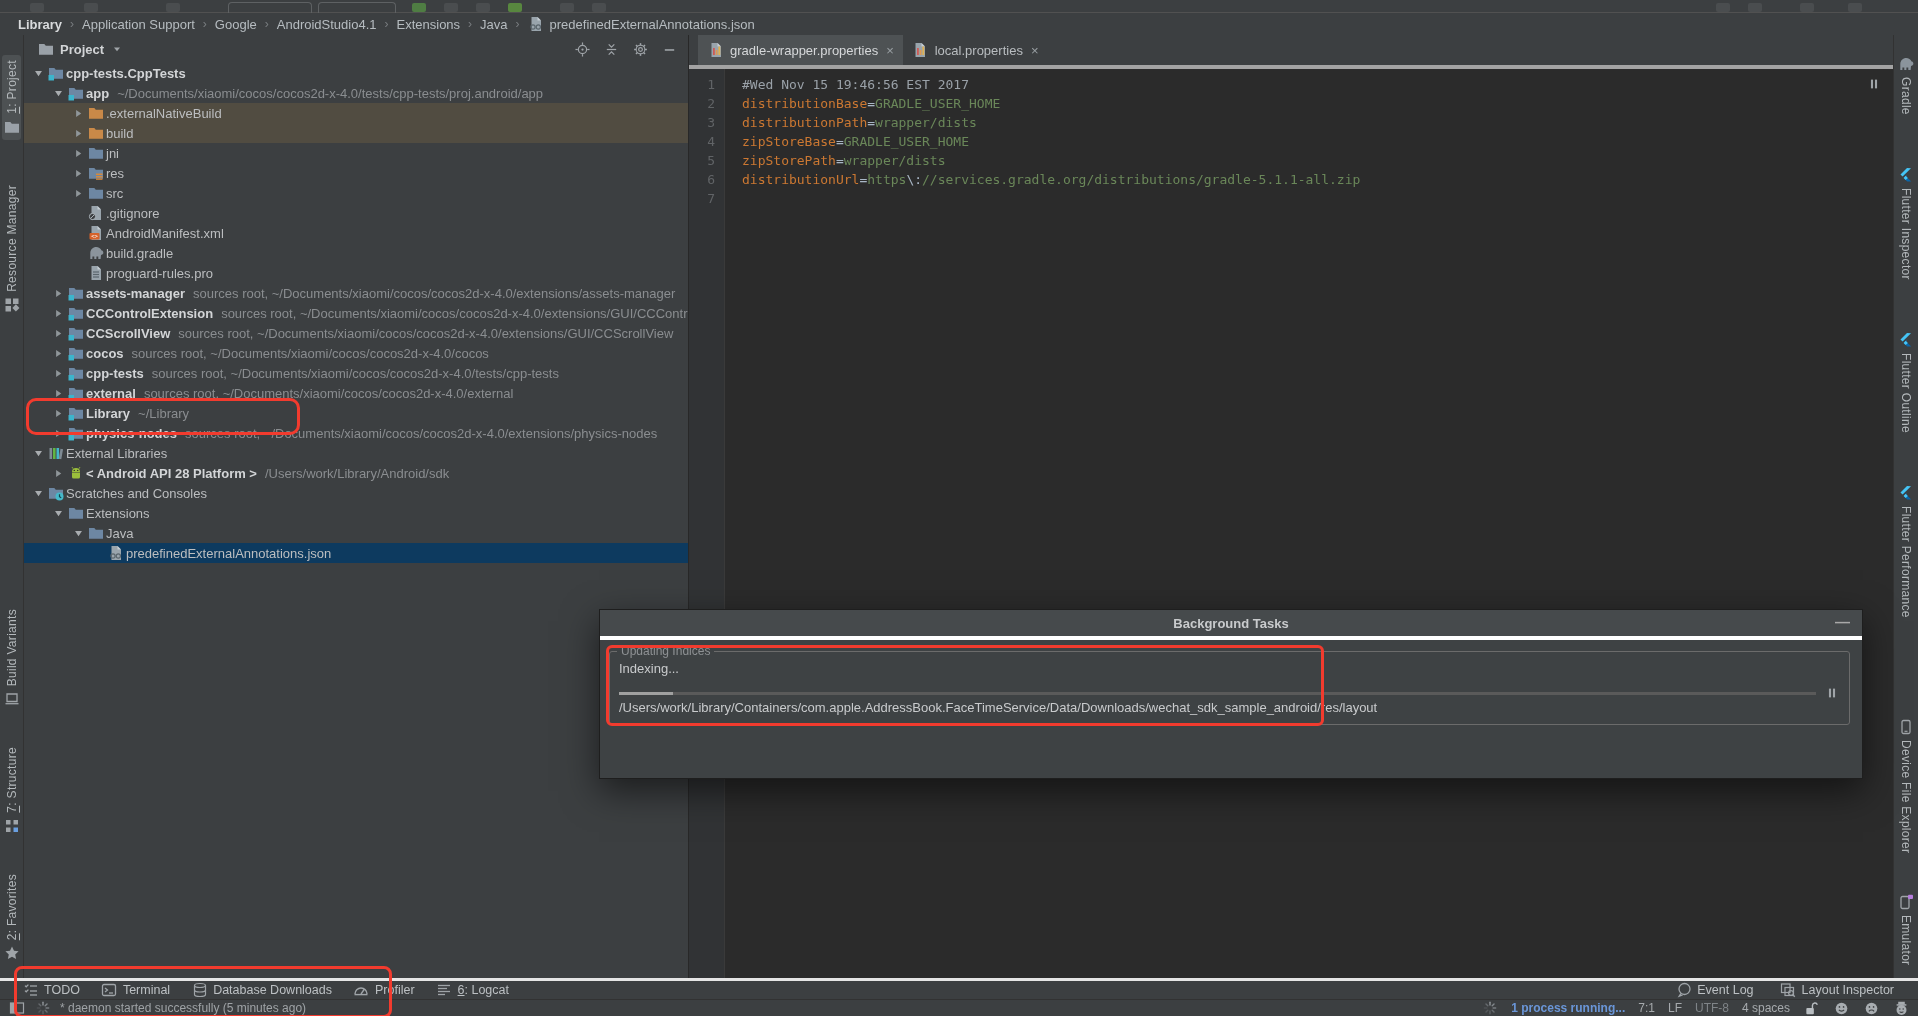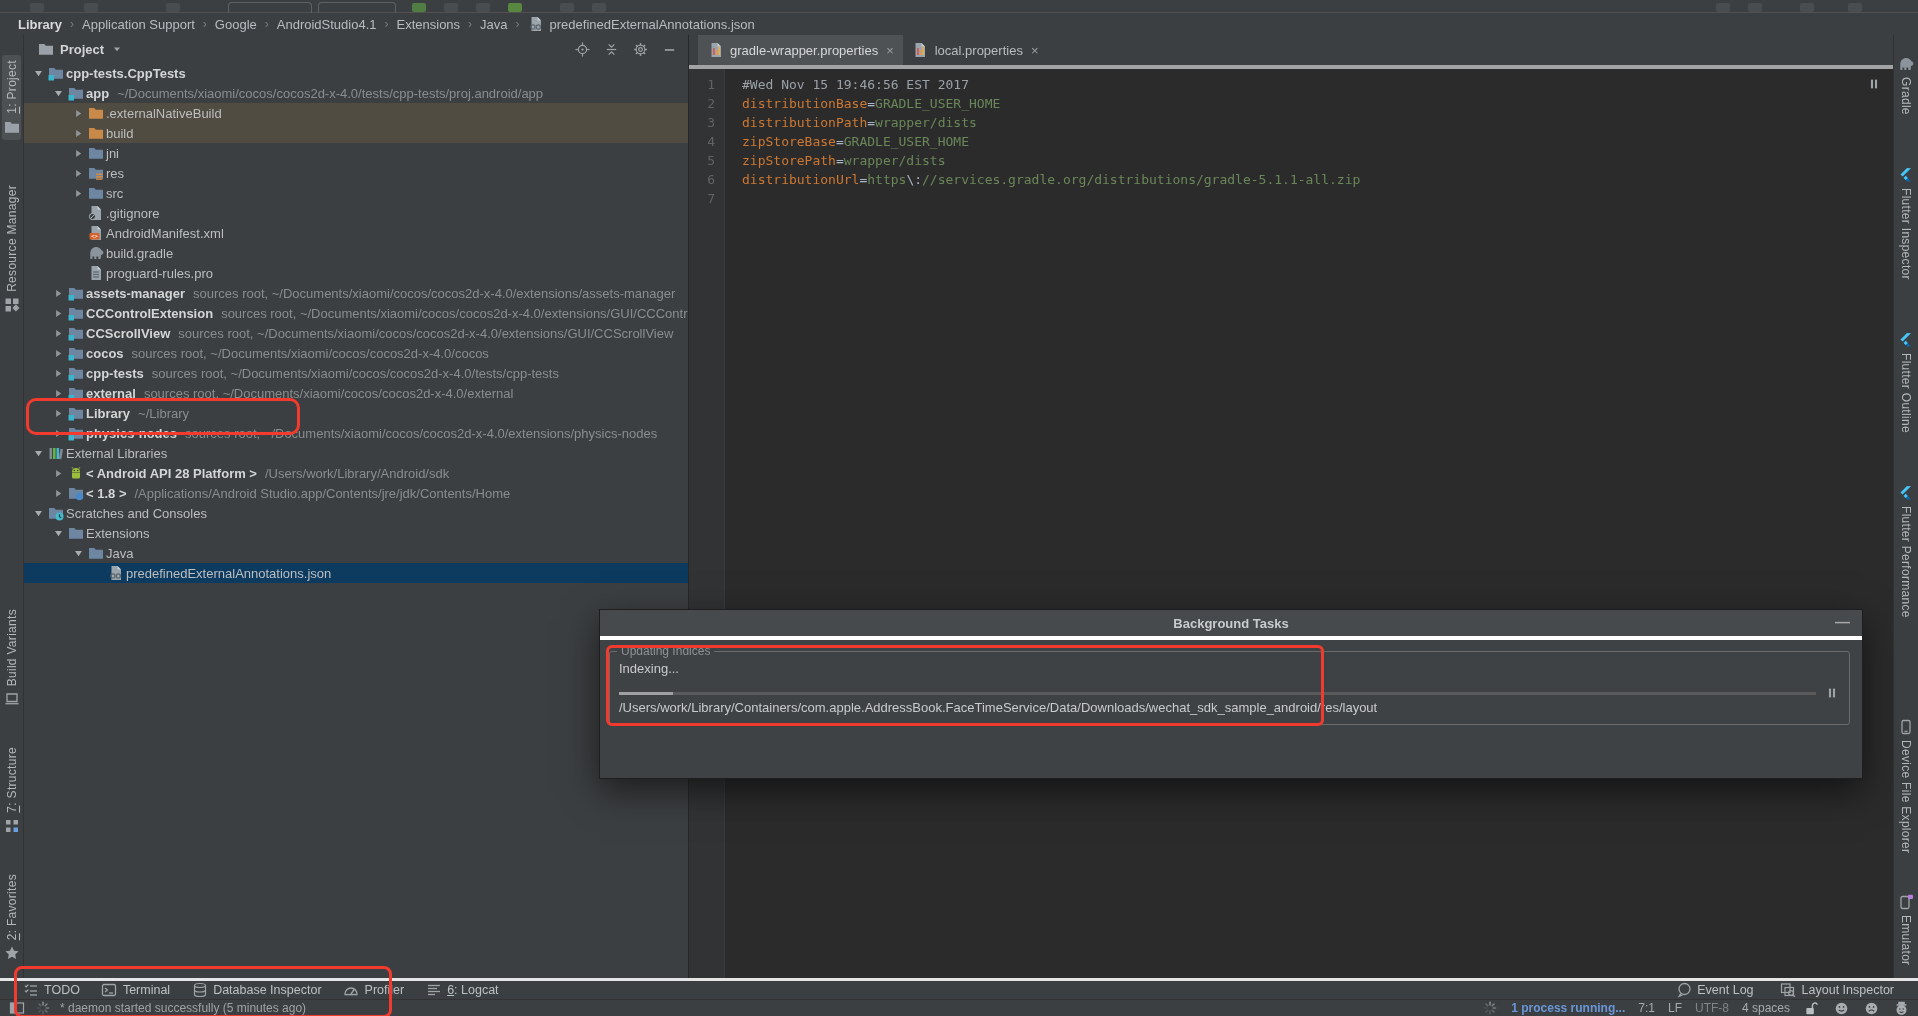--- a/index.html
+++ b/index.html
@@ -562,35 +562,20 @@
                 <path d="M4 7a4 4 0 0 1 8 0z" fill="#9bbf3b"></path>
                 <line x1="5" y1="3.6" x2="4.1" y2="2.2" stroke="#9bbf3b" stroke-width="1"></line>
                 <line x1="11" y1="3.6" x2="11.9" y2="2.2" stroke="#9bbf3b" stroke-width="1"></line>
                 <circle cx="6.3" cy="5.4" r=".7" fill="#2b2b2b"></circle>
                 <circle cx="9.7" cy="5.4" r=".7" fill="#2b2b2b"></circle>
               </svg>
             </span>
             <span class="t-label bold">&lt; Android API 28 Platform &gt;</span>
             <span class="t-ann">/Users/work/Library/Android/sdk</span>
           </div>
-          <div class="tree-row" style="padding-left: 26px;">
-            <span class="expander">
-              <svg width="11" height="11" viewBox="0 0 16 16">
-                <path d="M4.5 3v10L12 8z" fill="#8f9699"></path>
-              </svg>
-            </span>
-            <span class="icon">
-              <svg width="16" height="16" viewBox="0 0 16 16">
-                <path d="M1 3h5.3l1.5 1.8H15v9H1z" fill="#6d87a3"></path>
-                <circle cx="11.5" cy="11.5" r="3.8" fill="#4a88c7"></circle>
-              </svg>
-            </span>
-            <span class="t-label bold">&lt; 1.8 &gt;</span>
-            <span class="t-ann">/Applications/Android Studio.app/Contents/jre/jdk/Contents/Home</span>
-          </div>
           <div class="tree-row" style="padding-left: 6px;">
             <span class="expander">
               <svg width="11" height="11" viewBox="0 0 16 16">
                 <path d="M3 4.5h10L8 12z" fill="#a9adb0"></path>
               </svg>
             </span>
             <span class="icon">
               <svg width="16" height="16" viewBox="0 0 16 16">
                 <path d="M1 3h5.3l1.5 1.8H15v9H1z" fill="#6d87a3"></path>
                 <circle cx="11.5" cy="11.5" r="4" fill="#45b8c9"></circle>
@@ -811,21 +796,21 @@
           <span>Terminal</span>
         </span>
         <span class="bt-item">
           <span class="icon">
             <svg width="16" height="16" viewBox="0 0 16 16">
               <ellipse cx="8" cy="3.5" rx="5.5" ry="2" fill="none" stroke="#9fa4a8" stroke-width="1.2"></ellipse>
               <path d="M2.5 3.5v9c0 1.1 2.5 2 5.5 2s5.5-.9 5.5-2v-9" fill="none" stroke="#9fa4a8" stroke-width="1.2"></path>
               <path d="M2.5 8c0 1.1 2.5 2 5.5 2s5.5-.9 5.5-2" fill="none" stroke="#9fa4a8" stroke-width="1.2"></path>
             </svg>
           </span>
-          <span>Database Inspector</span>
+          <span>Database Downloads</span>
         </span>
         <span class="bt-item">
           <span class="icon">
             <svg width="16" height="16" viewBox="0 0 16 16">
               <path d="M2 12a6 6 0 0 1 12 0" fill="none" stroke="#9fa4a8" stroke-width="1.4"></path>
               <line x1="8" y1="12" x2="11.5" y2="7" stroke="#9fa4a8" stroke-width="1.4"></line>
               <line x1="1.5" y1="12.6" x2="14.5" y2="12.6" stroke="#9fa4a8" stroke-width="1.4"></line>
             </svg>
           </span>
           <span>Profiler</span>

